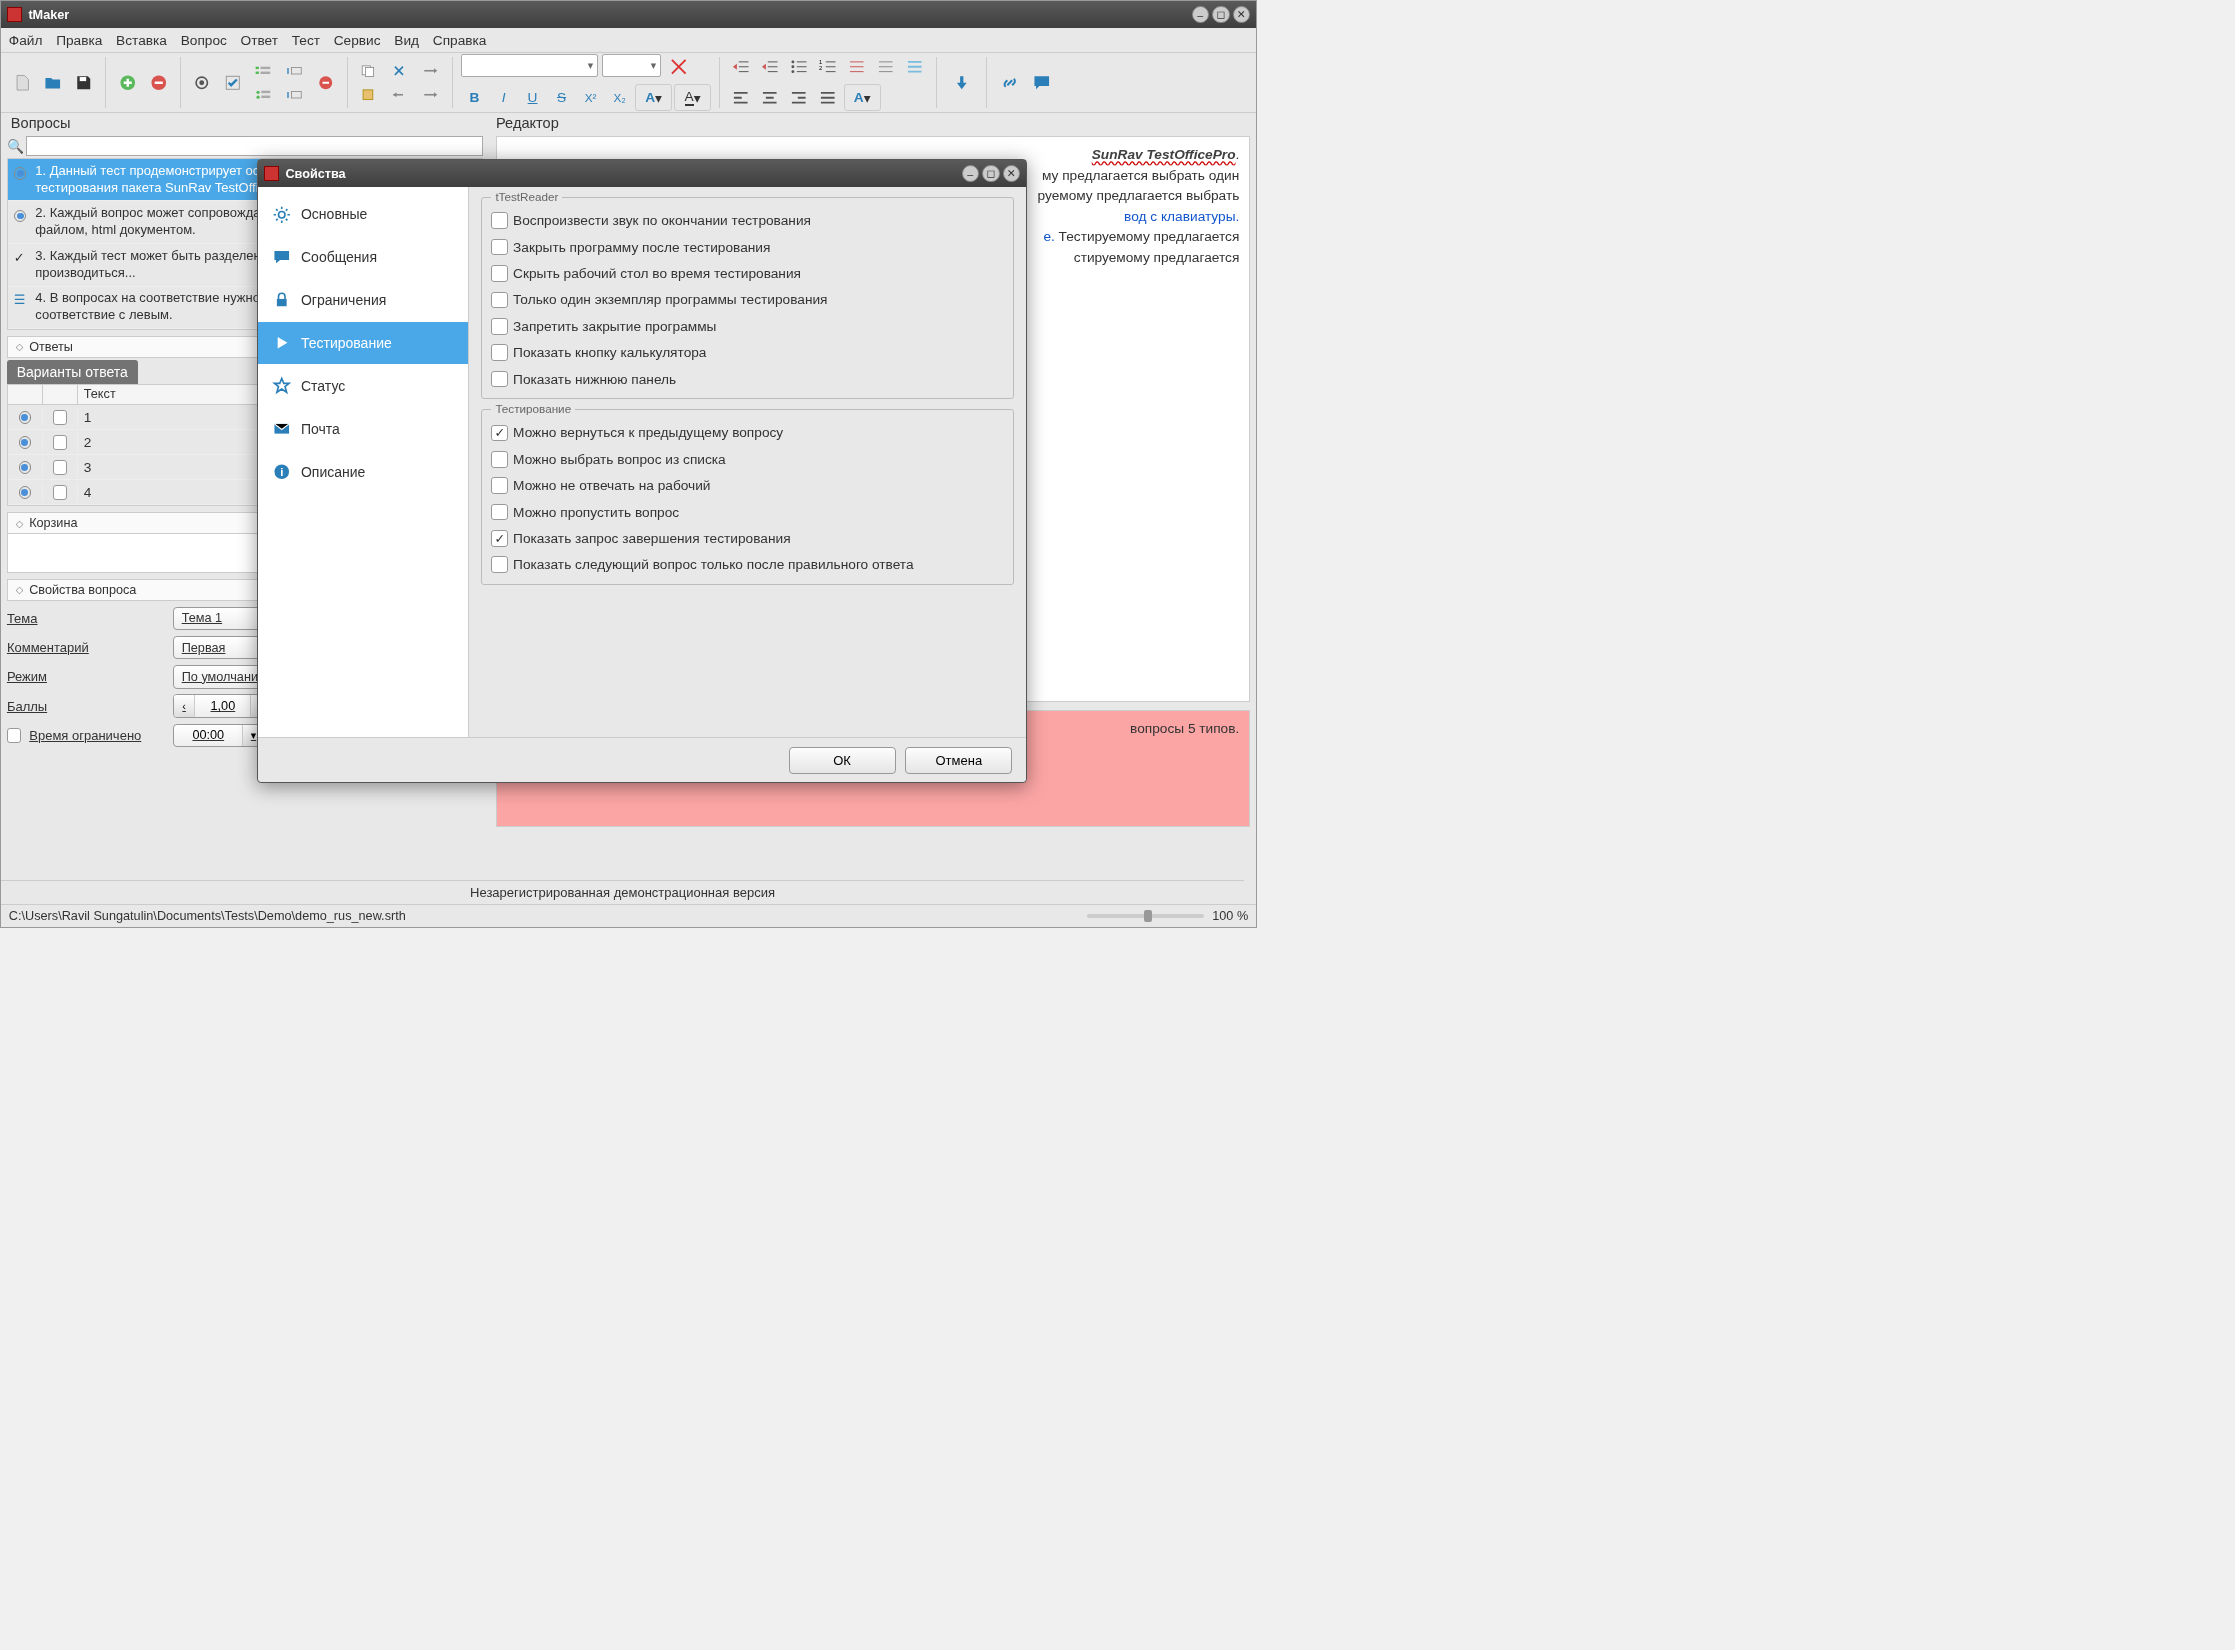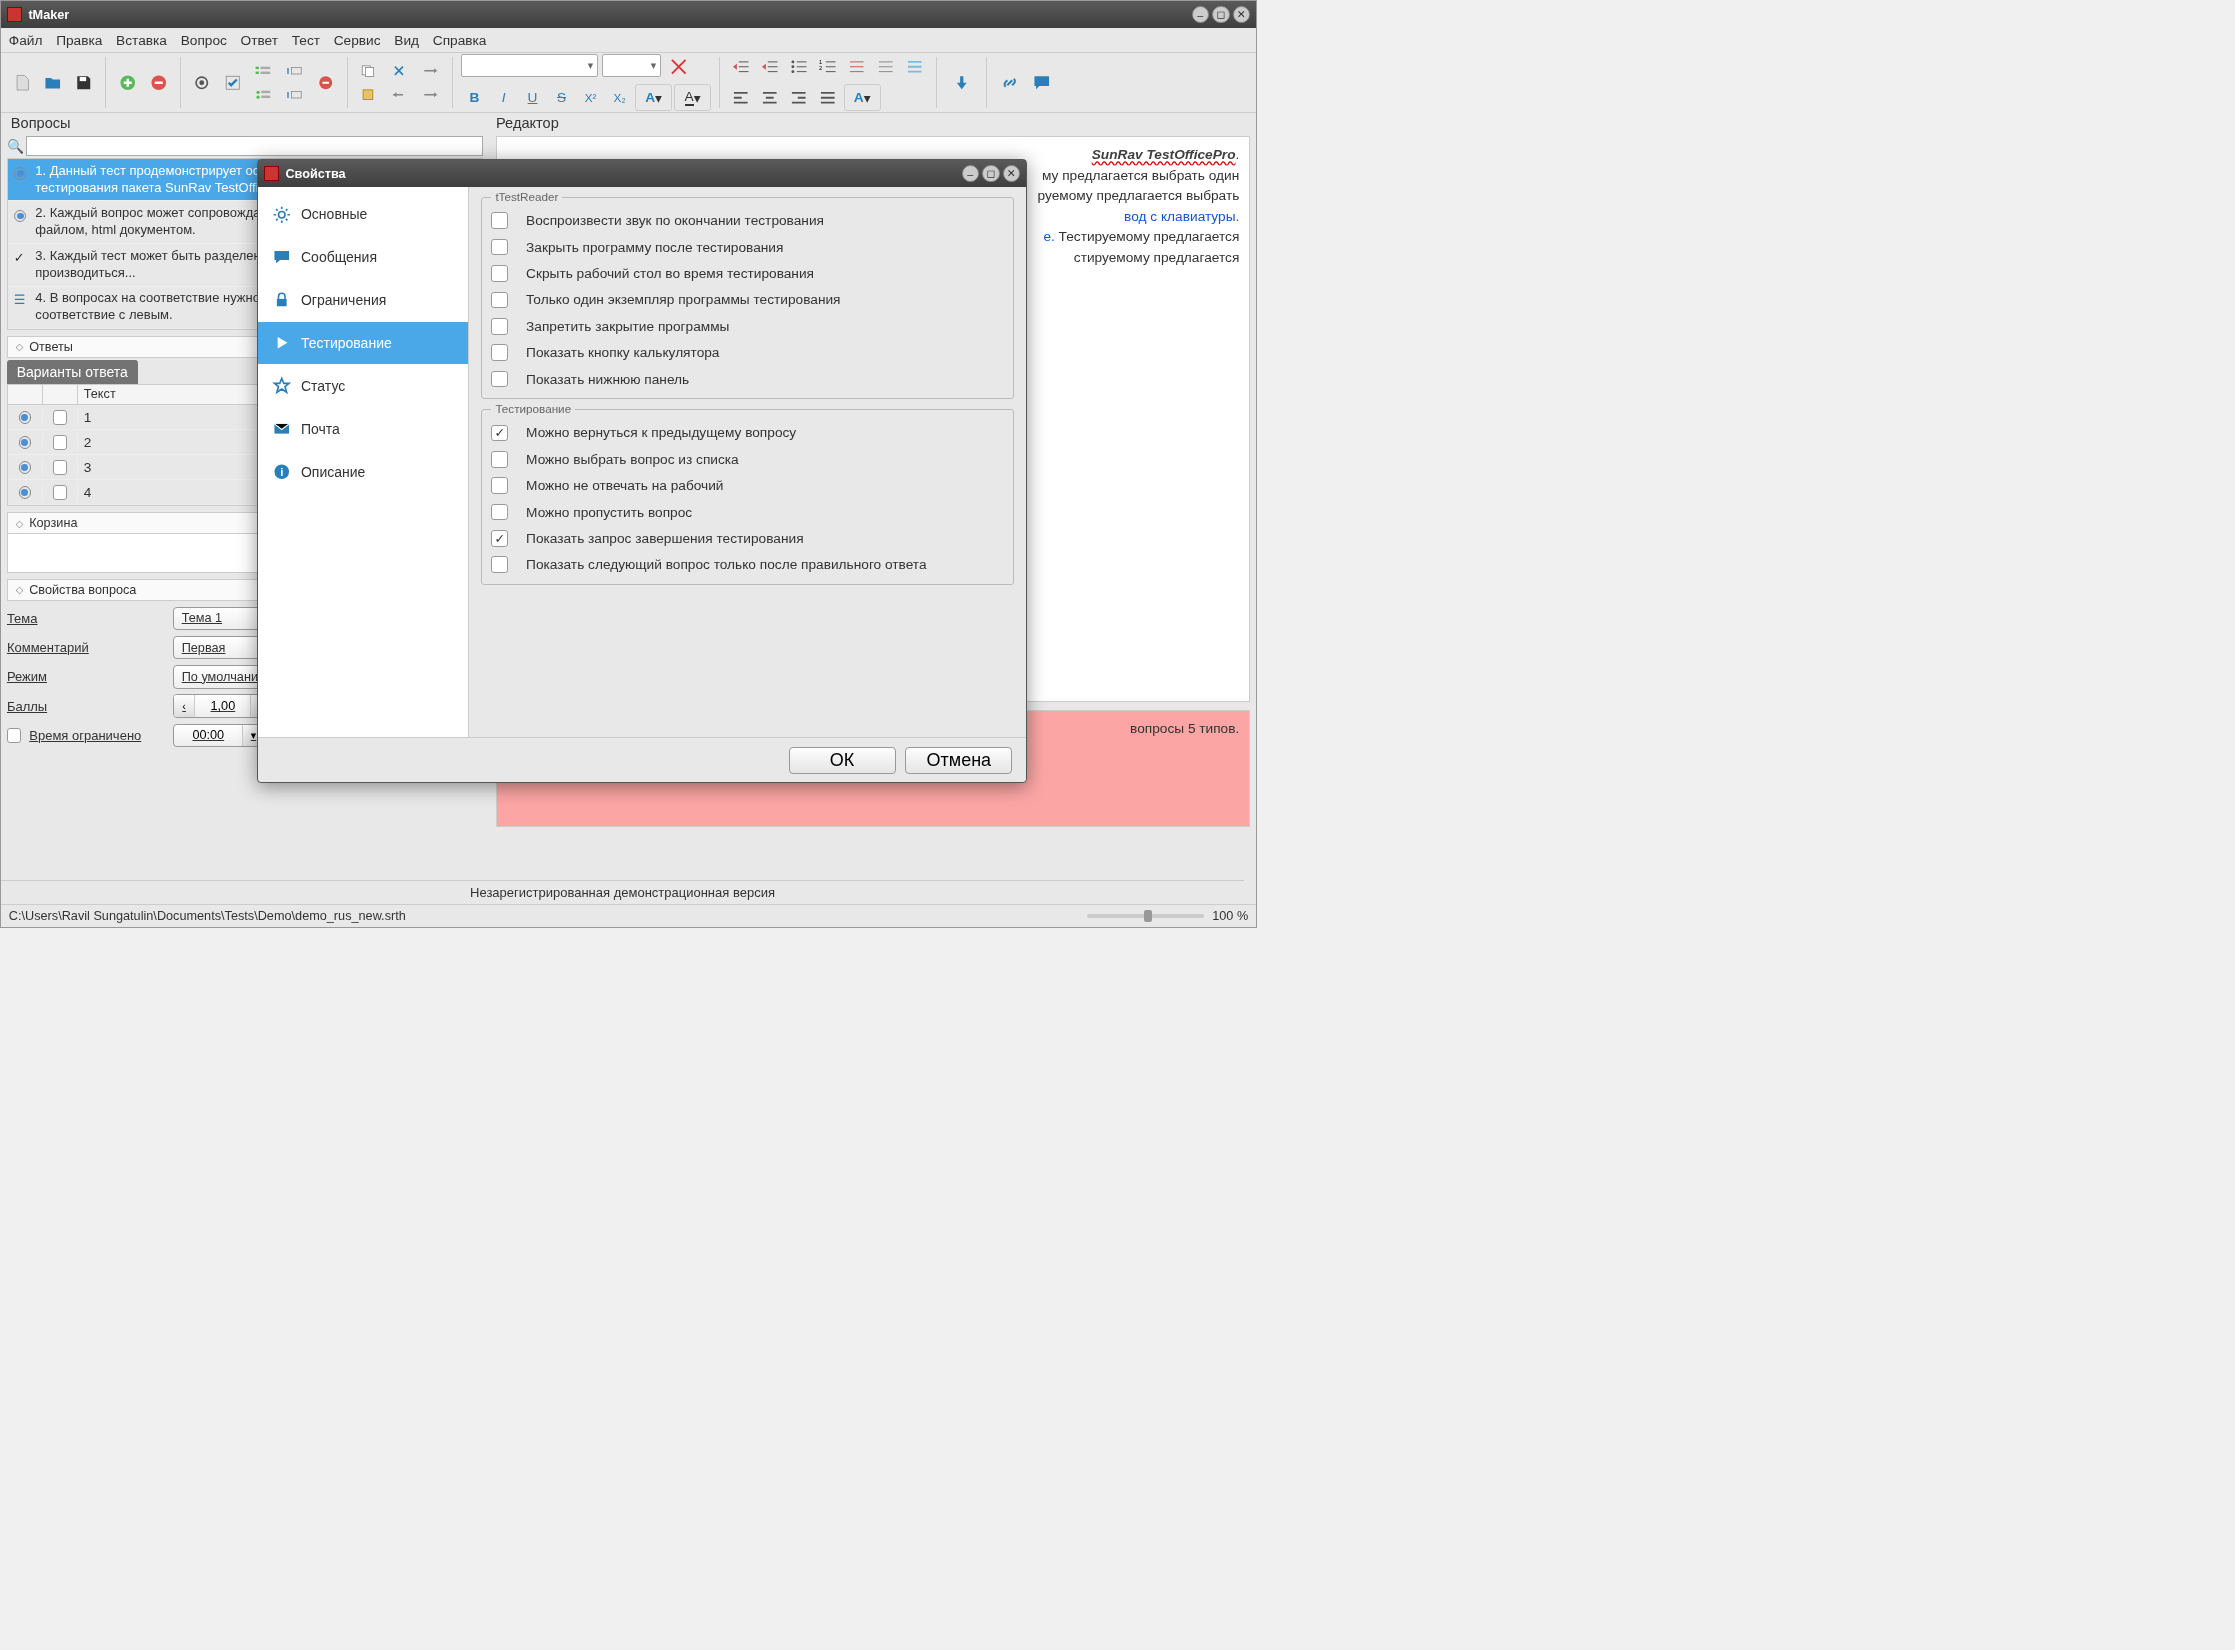--- a/index.html
+++ b/index.html
@@ -61,26 +61,26 @@
 
 .modal{position:absolute;left:256px;top:158px;width:770px;height:624px;background:#e8e8e8;border:1px solid #555;border-radius:3.9px;box-shadow:0 3.9px 19.5px rgba(0,0,0,.4);display:flex;flex-direction:column;}
 .modal-body{flex:1;display:flex;min-height:0;}
 .modal-nav{width:211px;background:#fff;border-right:1px solid #ccc;padding-top:5.9px;}
 .nav-item{display:flex;align-items:center;gap:9.8px;padding:11.7px 13.7px;font-size:14px;}
 .nav-item.sel{background:#4aa8e8;color:#fff;}
 .nav-item svg{width:19.5px;height:19.5px;}
 .modal-content{flex:1;padding:9.8px 11.7px;overflow:auto;}
 .fieldset{border:1px solid #bbb;border-radius:2.9px;padding:9.8px 9.8px 5.9px;margin-bottom:9.8px;position:relative;}
 .fieldset .legend{position:absolute;top:-7.8px;left:9.8px;background:#e8e8e8;padding:0 3.9px;font-size:11.7px;color:#666;}
-.opt{display:flex;align-items:center;gap:18px;padding:4.9px 0;font-size:13.7px;}
+.opt{display:flex;align-items:center;gap:5px;padding:4.9px 0;font-size:13.7px;}
 .opt .chk{width:16.6px;height:16.6px;}
 .opt .chk.on{background:#fff;display:flex;align-items:center;justify-content:center;}
 .opt .chk.on::after{content:"✓";font-size:12.7px;color:#333;}
 .modal-footer{height:45px;border-top:1px solid #ccc;display:flex;align-items:center;justify-content:flex-end;gap:9.8px;padding:0 13.7px;}
-.mbtn{min-width:107px;height:27px;border:1px solid #999;background:linear-gradient(#fdfdfd,#e5e5e5);border-radius:3.9px;font-size:18px;}
+.mbtn{min-width:107px;height:27px;border:1px solid #999;background:linear-gradient(#fdfdfd,#e5e5e5);border-radius:3.9px;font-size:13px;}
 </style>
 </head>
 <body>
 
 <div class="outer-window">
 
   <div class="title-bar">
     <div class="app-icon"></div>
     <div class="title-text">tMaker</div>
     <div class="win-btns">

